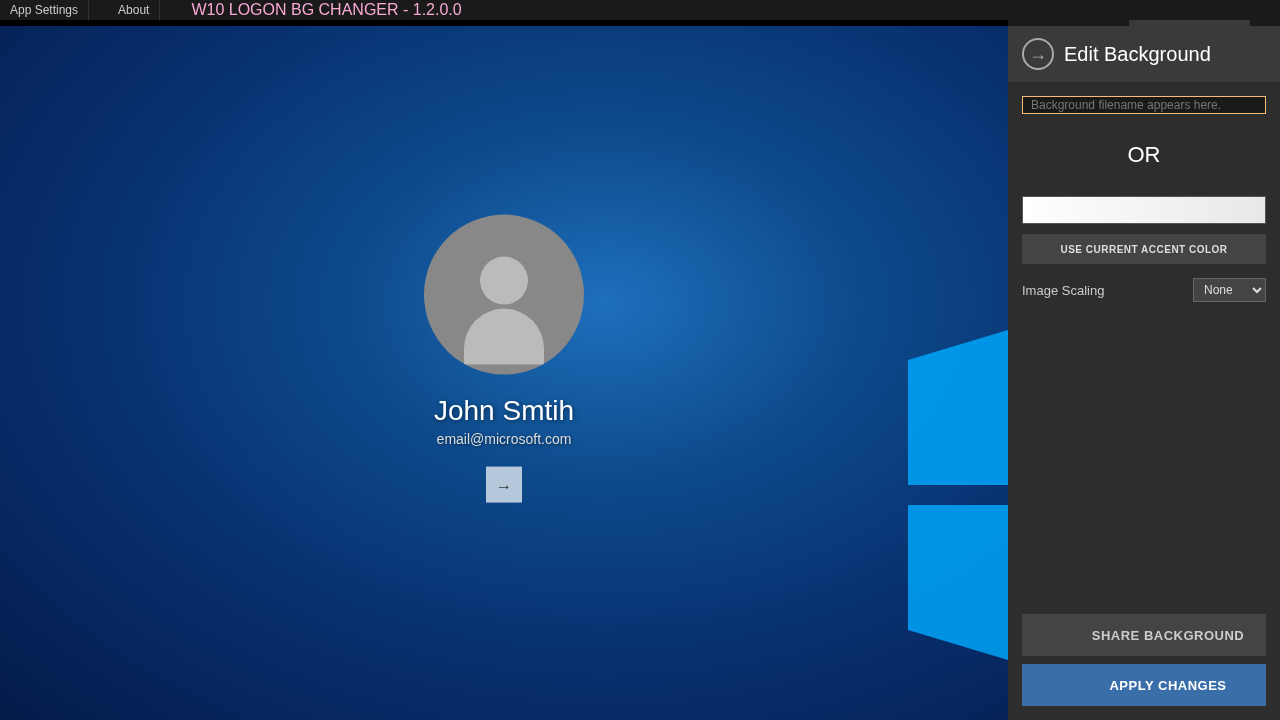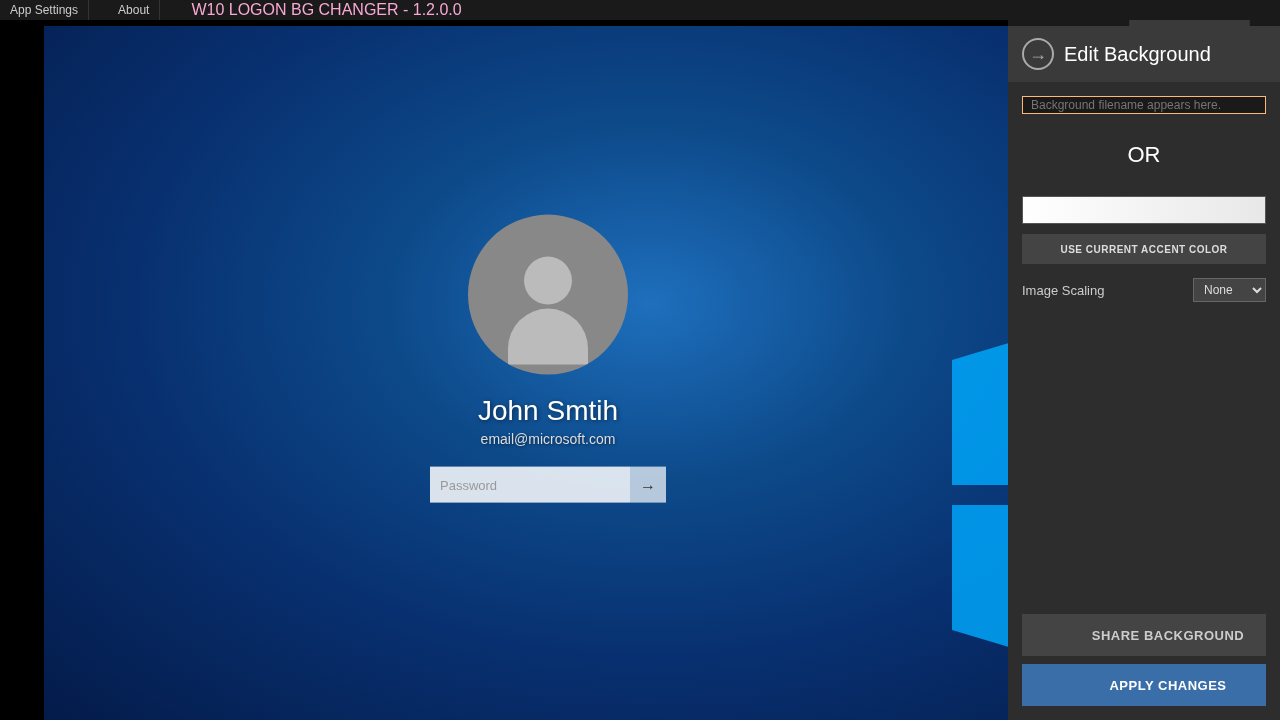--- a/index.html
+++ b/index.html
@@ -36,21 +36,20 @@
     }
 
     
     #preview {
       position: absolute;
       top: 26px; left: 0;
       width: 1008px;
       height: 694px;
       background: radial-gradient(ellipse at 60% 40%, #1e6fbd 0%, #0d4a8a 30%, #083070 60%, #041b4a 100%);
       overflow: hidden;
-      margin-left: 44px;
     }
 
     
     #login-ui {
       position: absolute;
       top: 50%;
       left: 50%;
       transform: translate(-50%, -55%);
       display: flex;
       flex-direction: column;
@@ -322,21 +321,20 @@
   <div id="login-ui">
     <div class="avatar-circle">
       <div class="avatar-person">
         <div class="avatar-head"></div>
         <div class="avatar-body"></div>
       </div>
     </div>
     <div class="user-name">John Smtih</div>
     <div class="user-email">email@microsoft.com</div>
     <div class="password-row">
-      <input class="password-input" type="password" placeholder="Password" style="">
       <button class="password-submit">→</button>
     </div>
   </div>
 </div>
 
 <div id="panel">
 
   <div id="panel-topbar">
     <div class="panel-topbar-btn">
       <span>🔒</span>

